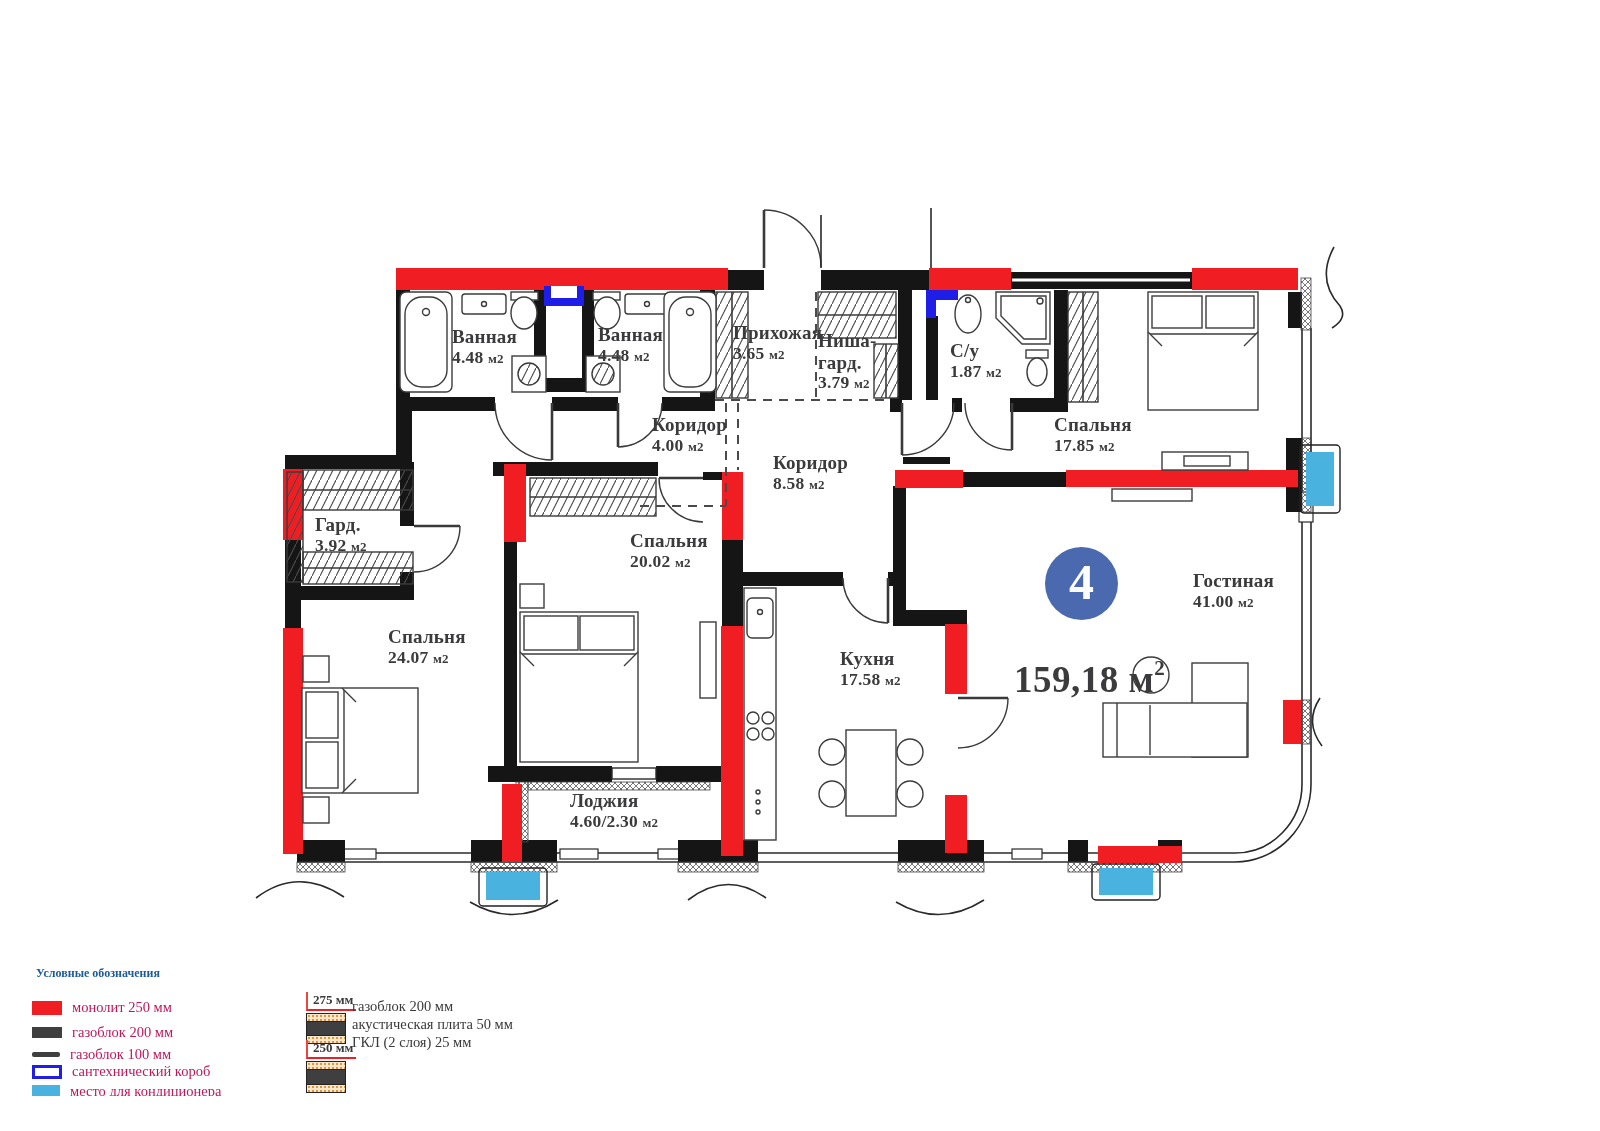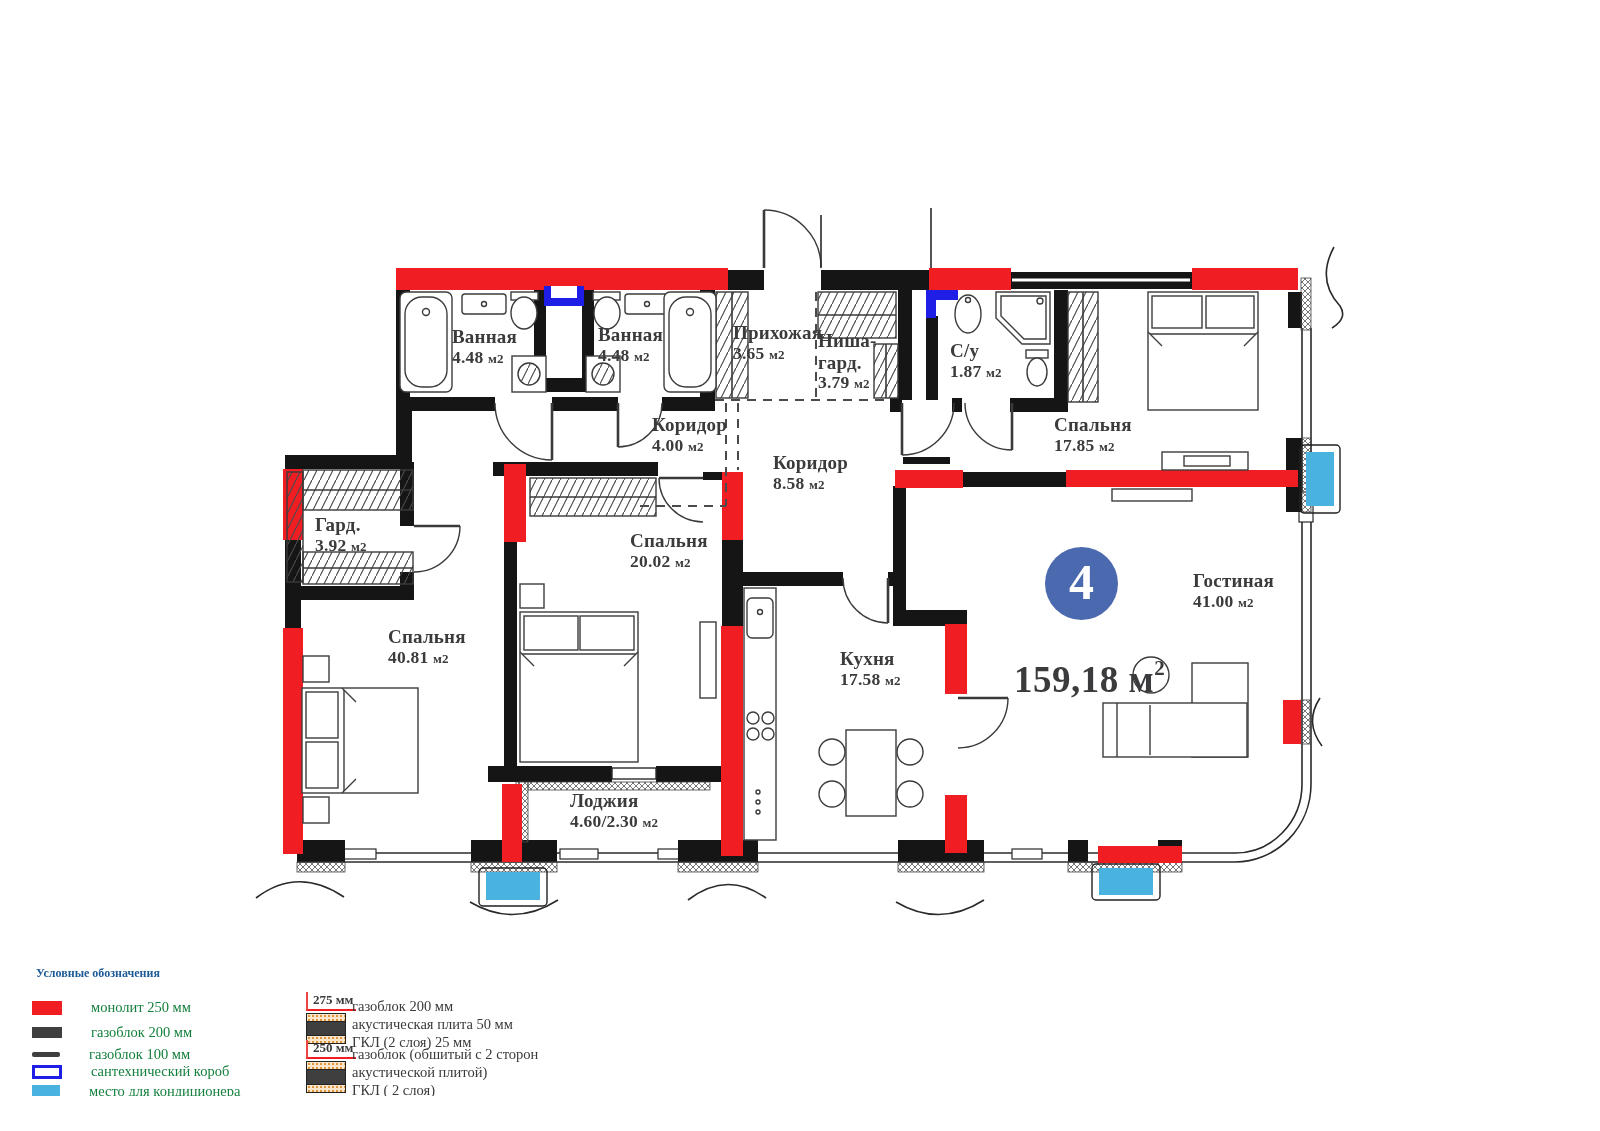--- a/index.html
+++ b/index.html
@@ -11,21 +11,21 @@
   .rl .area{font-size:17.5px;}
   .rl .unit{font-size:13px;}
   .rl.wrap{white-space:normal;}
   
   .badge{position:absolute;left:1045px;top:547px;width:73px;height:73px;border-radius:50%;
          background:#4a69ae;color:#fff;font-size:50px;font-weight:700;text-align:center;line-height:71px;}
   .total{position:absolute;left:1014px;top:618px;font-size:37px;font-weight:700;color:#3b3b3d;letter-spacing:.5px;margin-top:40px;}
   .total sup{font-size:21px;position:relative;top:-4px;}
   
   .lg-title{position:absolute;left:36px;top:966px;font-size:12px;font-weight:700;color:#1d5b97;}
-  .lg-row{position:absolute;left:32px;display:flex;align-items:center;gap:29px;font-size:14.5px;color:#15803d;}
+  .lg-row{position:absolute;left:32px;display:flex;align-items:center;gap:10px;font-size:14.5px;color:#be185d;}
   .sw{flex:none;}
   .sw-monolith{width:30px;height:14px;background:#f01e23;}
   .sw-gb200{width:30px;height:11px;background:#3f3f3f;}
   .sw-gb100{width:28px;height:5px;background:#3f3f3f;border-radius:2px;}
   .sw-plumb{width:24px;height:8px;background:#fff;border:3px solid #1e1ee6;}
   .sw-ac{width:28px;height:13px;background:#49b2df;}
   .asm{position:absolute;width:300px;}
   .asm-1{left:306px;top:990px;}
   .asm-2{left:306px;top:1038px;}
   .dim{display:inline-block;font-size:13px;font-weight:700;color:#3a3a3a;
@@ -390,21 +390,21 @@
 <div class="rl" style="left:315px;top:514px">
   <div>Гард.</div>
   <div class="area"><span>3.92</span> <span class="unit">м2</span></div>
 </div>
 <div class="rl" style="left:630px;top:530px">
   <div>Спальня</div>
   <div class="area"><span>20.02</span> <span class="unit">м2</span></div>
 </div>
 <div class="rl" style="left:388px;top:626px">
   <div>Спальня</div>
-  <div class="area"><span>40.81</span> <span class="unit">м2</span></div>
+  <div class="area"><span>24.07</span> <span class="unit">м2</span></div>
 </div>
 <div class="rl" style="left:840px;top:648px">
   <div>Кухня</div>
   <div class="area"><span>17.58</span> <span class="unit">м2</span></div>
 </div>
 <div class="rl" style="left:570px;top:790px">
   <div>Лоджия</div>
   <div class="area"><span>4.60/2.30</span> <span class="unit">м2</span></div>
 </div>
 <div class="rl" style="left:1193px;top:570px">
@@ -451,20 +451,15 @@
     <div>ГКЛ (2 слоя) 25 мм</div>
   </div>
 </div>
 <div class="asm asm-2">
   <span class="dim">250 мм</span>
   <div class="stack">
     <div class="dotted"></div>
         <div class="mid" style="height:14px"></div>
         <div class="dotted"></div>
   </div>
-  <div class="asm-text">
-    <div>газоблок (обшитый с 2 сторон</div>
-    <div>акустической плитой)</div>
-    <div>ГКЛ ( 2 слоя)</div>
-  </div>
 </div>
 
 </div>
 
 </body></html>

